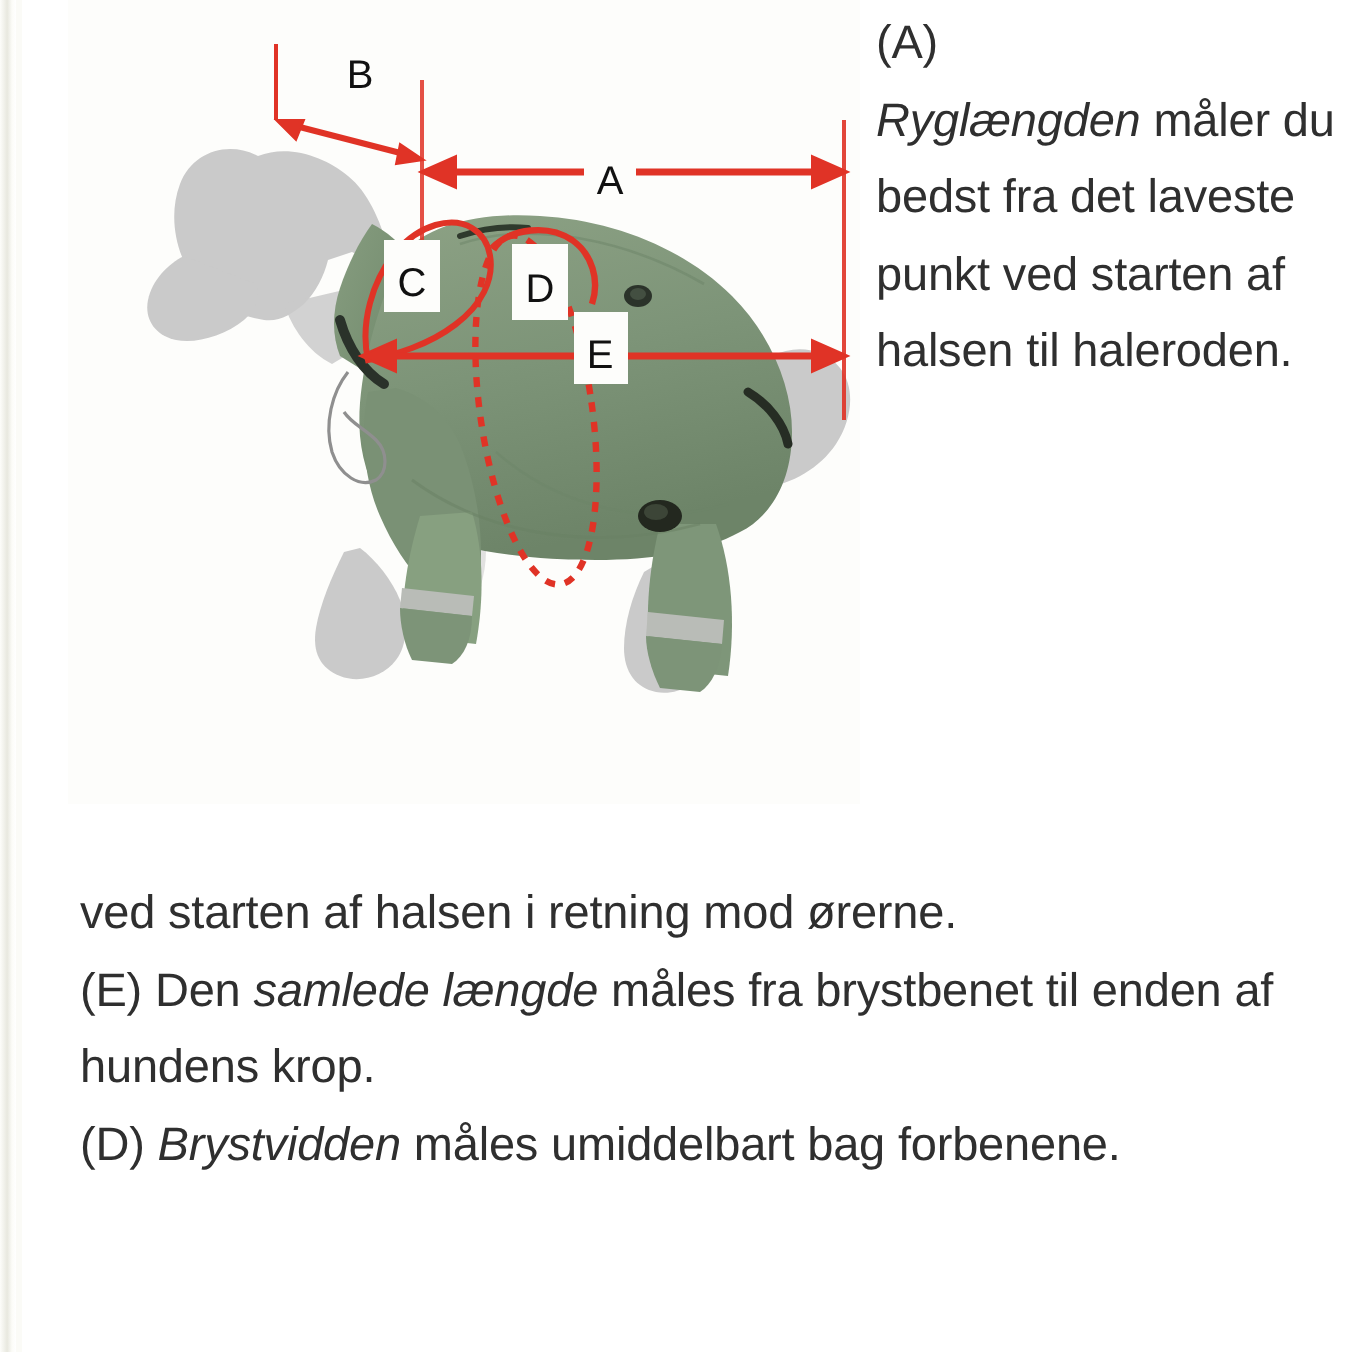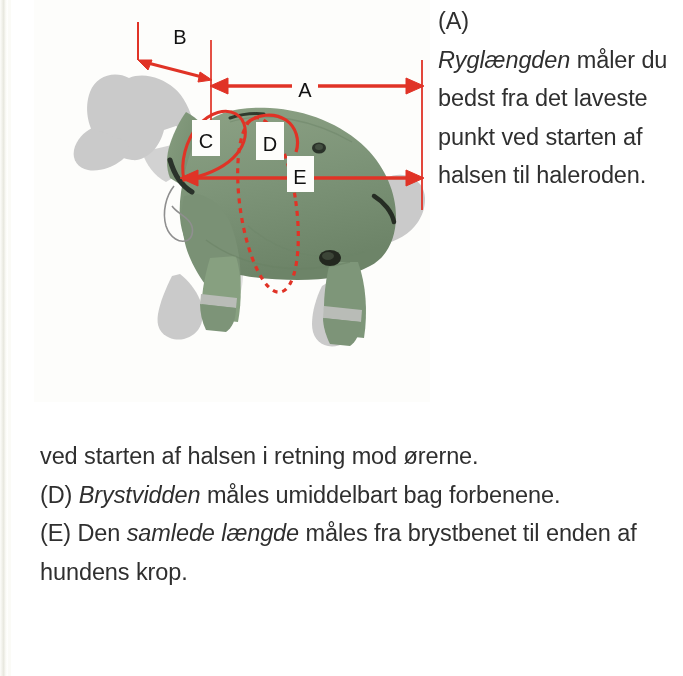--- a/index.html
+++ b/index.html
@@ -240,18 +240,18 @@
 
   <div class="col-right">
     <p class="para"><span>(A)</span></p>
     <p class="para"><span class="it">Ryglængden</span><span> måler du bedst fra det laveste punkt ved starten af halsen til haleroden.</span></p>
   </div>
 
   <div class="col-full">
     <p class="para"><span>ved starten af halsen i retning mod ørerne.</span></p>
 
 
+    <p class="para"><span>(E) Den </span><span class="it">samlede længde</span><span> måles fra brystbenet til enden af hundens krop.</span></p>
+
     <p class="para"><span>(D) </span><span class="it">Brystvidden</span><span> måles umiddelbart bag forbenene.</span></p>
-
-    <p class="para"><span>(E) Den </span><span class="it">samlede længde</span><span> måles fra brystbenet til enden af hundens krop.</span></p>
   </div>
 
 </div>
 
 </body></html>

